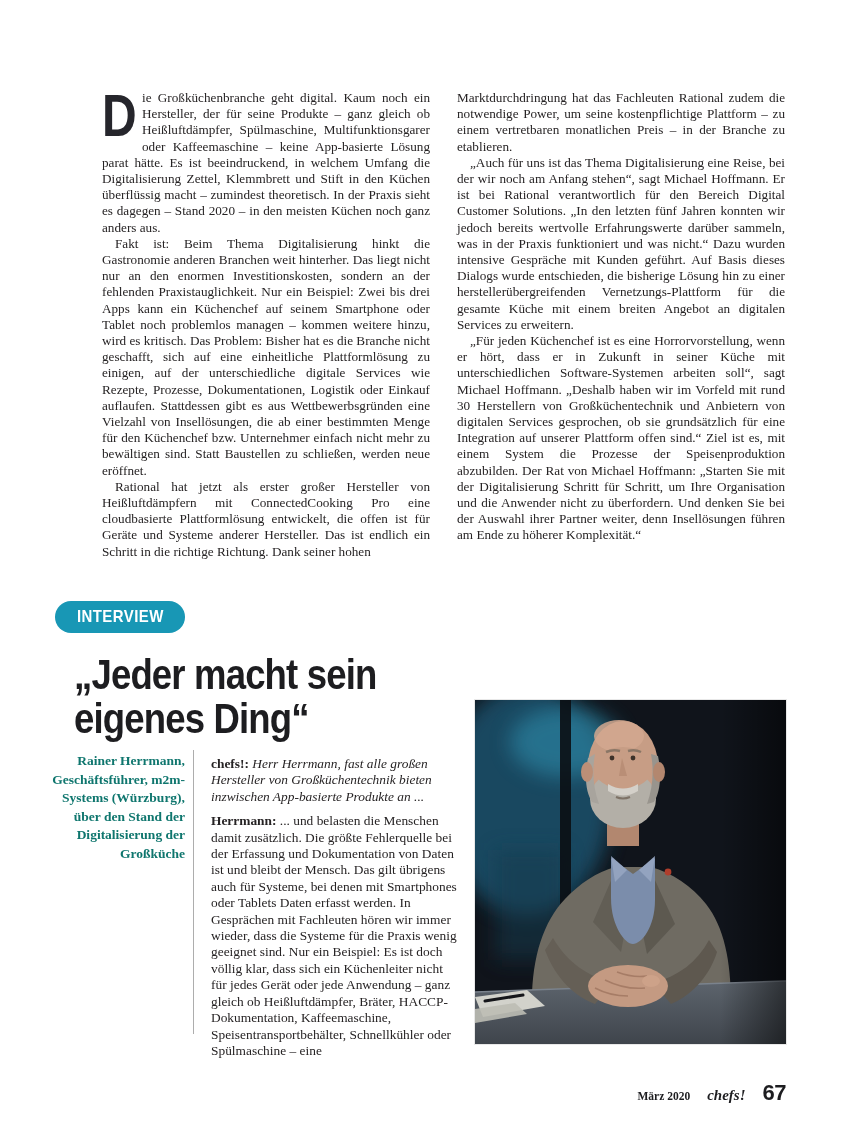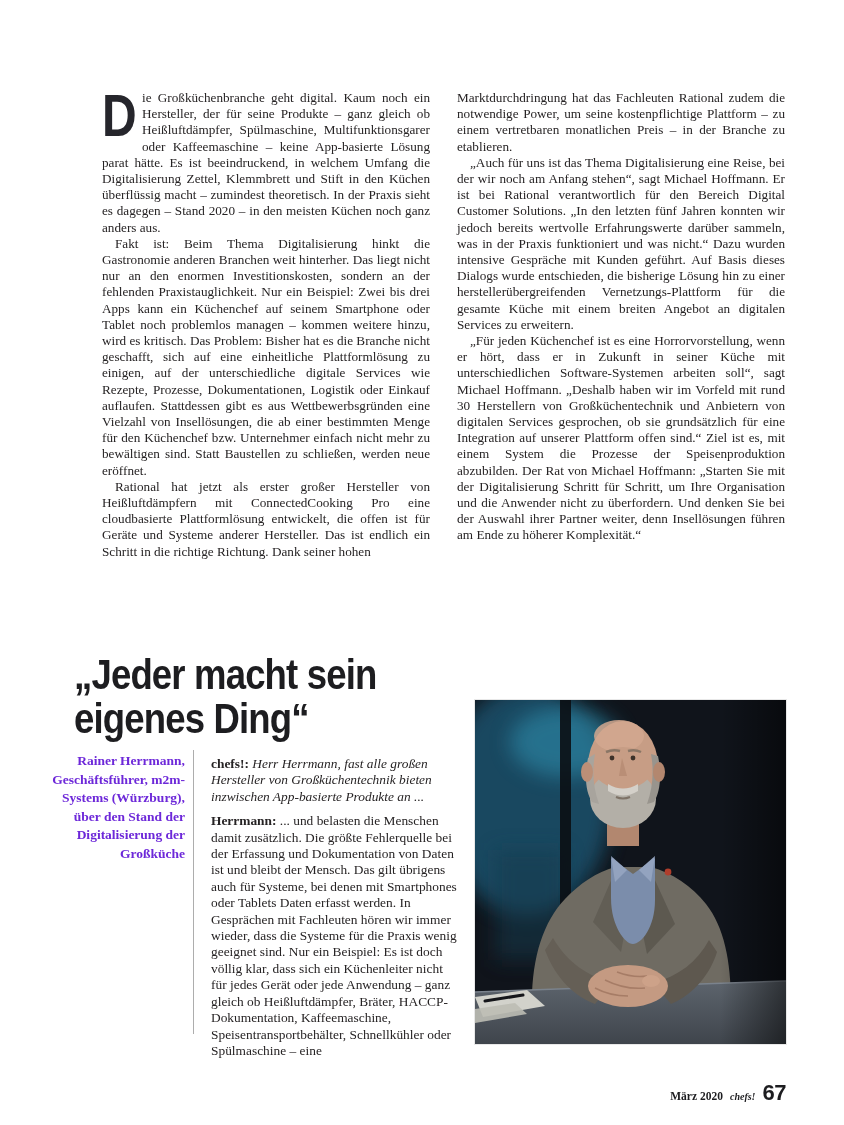--- a/index.html
+++ b/index.html
@@ -48,61 +48,64 @@
   }
   .headline{
     position:absolute;left:60px;top:638px;margin:14px;
     font-family:"Liberation Sans","DejaVu Sans",sans-serif;font-weight:bold;
     font-size:43px;line-height:44px;color:#1d1d20;letter-spacing:-1px;
   }
   .headline span{display:inline-block;transform:scaleX(.85);transform-origin:left;}
 
   .byline{
     position:absolute;left:50px;top:752px;width:135px;
-    text-align:right;font-weight:bold;font-size:13.5px;line-height:18.5px;color:#6d28d9;
+    text-align:right;font-weight:bold;font-size:13.5px;line-height:18.5px;color:#0f766e;
   }
   .vrule{position:absolute;left:193px;top:750px;width:1px;height:284px;background:#adadad;}
 
   .qa{position:absolute;left:203px;top:748px;width:263px;font-size:13.4px;line-height:16.4px;text-align:left;}
   .qa p{margin:8px;}
   .qa .q em{font-style:italic;}
   .qa strong{font-weight:bold;font-style:normal;}
 
   .photo{
     position:absolute;left:475px;top:700px;width:311px;height:344px;margin:0;
     outline:1px solid #e8e8e8;
   }
   .photo svg{display:block;}
 
   
   .pagefooter{
     position:absolute;right:58px;top:1080px;
-    display:flex;align-items:baseline;gap:7px;color:#1d1d20;
+    display:flex;align-items:baseline;gap:17px;color:#1d1d20;
   }
   .f-date{font-weight:bold;font-size:11.5px;font-family:"Liberation Serif",serif;}
-  .f-brand{font-weight:bold;font-style:italic;font-size:10px;font-family:"Liberation Serif",serif;}
+  .f-brand{font-weight:bold;font-style:italic;font-size:15px;font-family:"Liberation Serif",serif;}
   .f-num{font-weight:bold;font-size:22px;font-family:"Liberation Sans",sans-serif;letter-spacing:-.5px;}
 </style>
 </head>
 <body>
 
 <div class="page">
 
   <div class="col col1">
     <p><span class="dropcap">D</span><span>ie Großküchenbranche geht digital. Kaum noch ein Hersteller, der für seine Produkte – ganz gleich ob Heißluftdämpfer, Spülmaschine, Multifunktionsgarer oder Kaffeemaschine – keine App-basierte Lösung parat hätte. Es ist beeindruckend, in welchem Umfang die Digitalisierung Zettel, Klemmbrett und Stift in den Küchen überflüssig macht – zumindest theoretisch. In der Praxis sieht es dagegen – Stand 2020 – in den meisten Küchen noch ganz anders aus.</span></p>
     <p class="indent">Fakt ist: Beim Thema Digitalisierung hinkt die Gastronomie anderen Branchen weit hinterher. Das liegt nicht nur an den enormen Investitionskosten, sondern an der fehlenden Praxistauglichkeit. Nur ein Beispiel: Zwei bis drei Apps kann ein Küchenchef auf seinem Smartphone oder Tablet noch problemlos managen – kommen weitere hinzu, wird es kritisch. Das Problem: Bisher hat es die Branche nicht geschafft, sich auf eine einheitliche Plattformlösung zu einigen, auf der unterschiedliche digitale Services wie Rezepte, Prozesse, Dokumentationen, Logistik oder Einkauf auflaufen. Stattdessen gibt es aus Wettbewerbsgründen eine Vielzahl von Insellösungen, die ab einer bestimmten Menge für den Küchenchef bzw. Unternehmer einfach nicht mehr zu bewältigen sind. Statt Baustellen zu schließen, werden neue eröffnet.</p>
     <p class="indent">Rational hat jetzt als erster großer Hersteller von Heißluftdämpfern mit ConnectedCooking Pro eine cloudbasierte Plattformlösung entwickelt, die offen ist für Geräte und Systeme anderer Hersteller. Das ist endlich ein Schritt in die richtige Richtung. Dank seiner hohen</p>
   </div>
 
   <div class="col col2">
     <p>Marktdurchdringung hat das Fachleuten Rational zudem die notwendige Power, um seine kostenpflichtige Plattform – zu einem vertretbaren monatlichen Preis – in der Branche zu etablieren.</p>
     <p class="indent">„Auch für uns ist das Thema Digitalisierung eine Reise, bei der wir noch am Anfang stehen“, sagt Michael Hoffmann. Er ist bei Rational verantwortlich für den Bereich Digital Customer Solutions. „In den letzten fünf Jahren konnten wir jedoch bereits wertvolle Erfahrungswerte darüber sammeln, was in der Praxis funktioniert und was nicht.“ Dazu wurden intensive Gespräche mit Kunden geführt. Auf Basis dieses Dialogs wurde entschieden, die bisherige Lösung hin zu einer herstellerübergreifenden Vernetzungs-Plattform für die gesamte Küche mit einem breiten Angebot an digitalen Services zu erweitern.</p>
     <p class="indent">„Für jeden Küchenchef ist es eine Horrorvorstellung, wenn er hört, dass er in Zukunft in seiner Küche mit unterschiedlichen Software-Systemen arbeiten soll“, sagt Michael Hoffmann. „Deshalb haben wir im Vorfeld mit rund 30 Herstellern von Großküchentechnik und Anbietern von digitalen Services gesprochen, ob sie grundsätzlich für eine Integration auf unserer Plattform offen sind.“ Ziel ist es, mit einem System die Prozesse der Speisenproduktion abzubilden. Der Rat von Michael Hoffmann: „Starten Sie mit der Digitalisierung Schritt für Schritt, um Ihre Organisation und die Anwender nicht zu überfordern. Und denken Sie bei der Auswahl ihrer Partner weiter, denn Insellösungen führen am Ende zu höherer Komplexität.“</p>
   </div>
 
+  <div class="badge">
+    <span>INTERVIEW</span>
+  </div>
 
   <h1 class="headline">
     <span>„Jeder macht sein</span><br>
     <span>eigenes Ding“</span>
   </h1>
 
   <aside class="byline">Rainer Herrmann, Geschäftsführer, m2m-Systems (Würzburg), über den Stand der Digitalisierung der Großküche</aside>
 
   <div class="vrule"></div>
 

